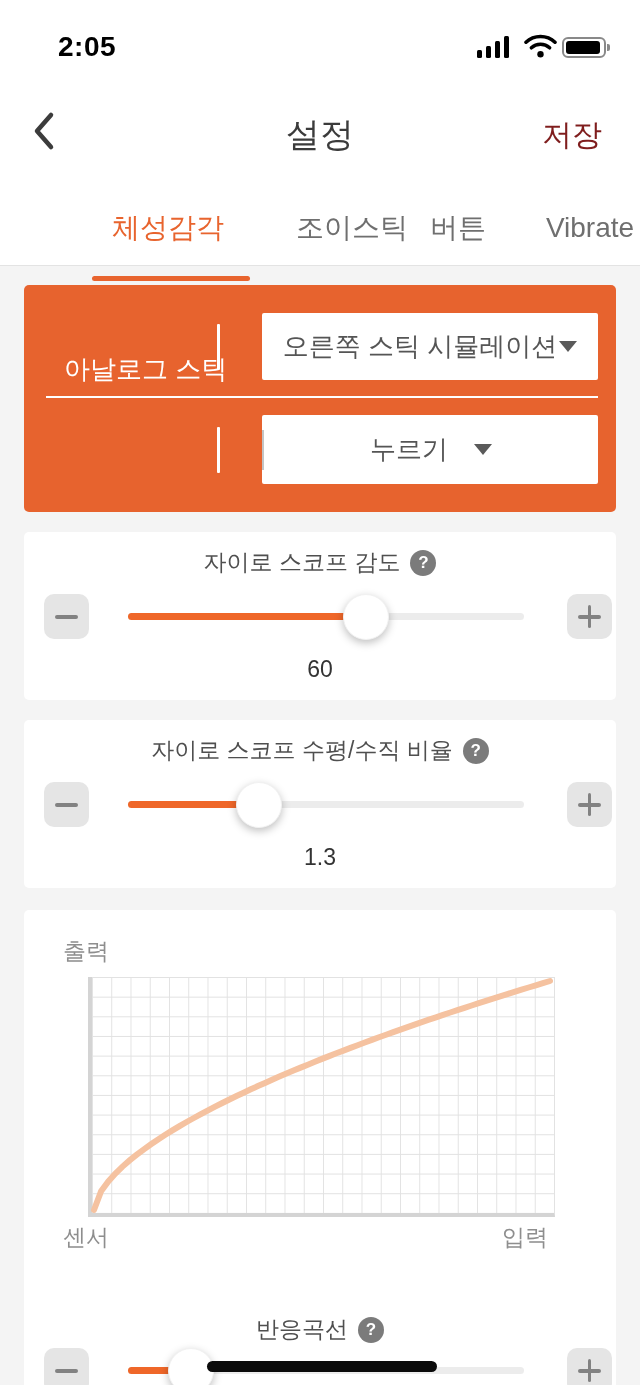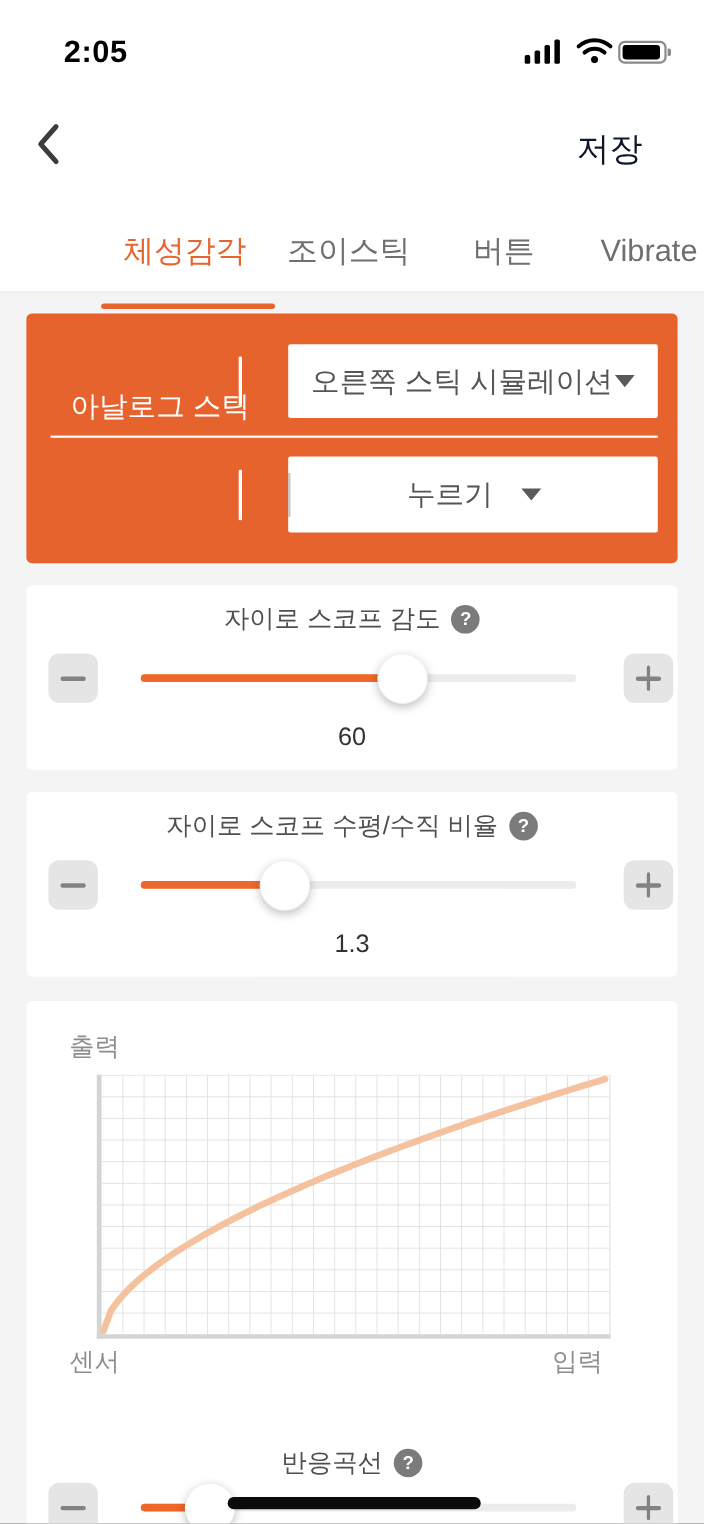--- a/index.html
+++ b/index.html
@@ -21,21 +21,21 @@
   .sig i:nth-child(1){left:0;height:8px}.sig i:nth-child(2){left:9px;height:12px}
   .sig i:nth-child(3){left:18px;height:17px}.sig i:nth-child(4){left:27px;height:22px}
   .wifi{left:524px;top:34px;}
   .batt{left:562px;top:37px;width:44px;height:21px;border:2px solid rgba(40,40,40,.55);border-radius:6px;box-sizing:border-box;}
   .batt .lvl{position:absolute;left:2px;top:2px;bottom:2px;width:34px;background:#000;border-radius:3px;}
   .batt .tip{position:absolute;right:-6px;top:5px;width:3px;height:7px;background:rgba(40,40,40,.55);border-radius:0 2px 2px 0;}
 
   
   .back-btn{left:22px;top:108px;width:44px;height:48px;background:none;border:none;padding:0;cursor:pointer;}
   .page-title{left:0;top:112px;width:640px;text-align:center;font-size:34px;color:#3B3B3B;}
-  .save-btn{right:56px;top:115px;background:none;border:none;padding:0;font-size:30px;color:#0f172a;font-family:inherit;cursor:pointer;}
+  .save-btn{right:38px;top:115px;background:none;border:none;padding:0;font-size:30px;color:#7f1d1d;font-family:inherit;cursor:pointer;}
 
   
   .tab{top:205px;height:46px;display:flex;align-items:center;background:none;border:none;padding:0;
        font-family:inherit;font-size:28px;color:#6F6F6F;cursor:pointer;transform:translateX(-50%);}
   .tab.active{color:#E8642E;font-weight:normal;}
   .tab-underline{left:92px;top:276px;width:158px;height:5px;border-radius:2.5px;background:#E8642E;}
 
   
   .panel{left:24px;top:285px;width:592px;height:227px;background:#E7632E;border-radius:5px;color:#fff;}
   .panel .row-label{font-size:26px;color:#fff;margin-top:20px;}
@@ -111,24 +111,25 @@
   <div class="abs batt">
     <span class="lvl"></span>
       <span class="tip"></span>
   </div>
 
   <button class="abs back-btn">
     <svg width="24" height="40" viewBox="0 0 24 40">
       <polyline points="19,4 5,20 19,36" fill="none" stroke="#3C3C3C" stroke-width="4.5" stroke-linecap="round" stroke-linejoin="round"></polyline>
     </svg>
   </button>
+  <div class="abs page-title">설정</div>
   <button class="abs save-btn">저장</button>
 
   <button class="abs tab active" style="left:168px">체성감각</button>
-  <button class="abs tab" style="left:317px">조이스틱</button>
+  <button class="abs tab" style="left:352px">조이스틱</button>
   <button class="abs tab" style="left:458px">버튼</button>
   <button class="abs tab" style="left:590px">Vibrate</button>
   <div class="abs tab-underline"></div>
 
   <div class="abs panel">
     <div class="abs row-label" style="left:40px;top:47px">아날로그 스틱</div>
     <div class="abs vsep" style="left:193px;top:39px"></div>
     <button class="abs dropdown" style="top:28px;height:67px">
       <span class="dd-text">오른쪽 스틱 시뮬레이션</span>
       <span class="caret"></span>

